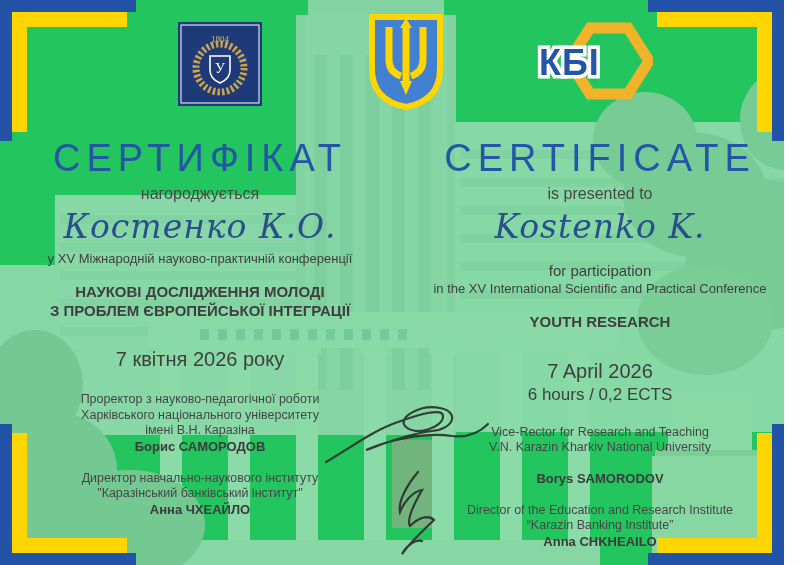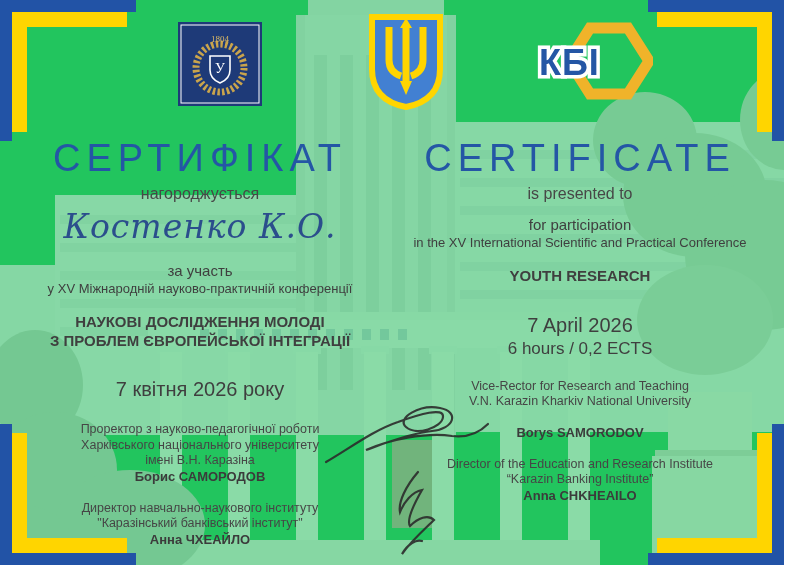--- a/index.html
+++ b/index.html
@@ -29,21 +29,21 @@
   .br::after{ bottom:12px; right:12px; left:9px; top:9px; border-bottom:15px solid #ffd500; border-right:15px solid #ffd500; }
 
   
   .uni-logo{ position:absolute; left:178px; top:22px; z-index:2; }
   .trident{ position:absolute; left:368px; top:13px; z-index:2; }
   .kbi{ position:absolute; left:535px; top:20px; z-index:2; }
 
   
   .col{ position:absolute; top:136px; width:364px; text-align:center; z-index:2; color:#3f3f3f; }
   .col-left{ left:18px; }
-  .col-right{ left:398px; }
+  .col-right{ left:418px; }
 
   .cert-title{ font-size:38px; line-height:44px; letter-spacing:6px; color:#2456a5; font-weight:400; white-space:nowrap; }
   .subtitle{ font-size:16px; line-height:20px; margin-top:4px; color:#474747; }
   .recipient{ font-family:"DejaVu Serif","Liberation Serif",serif; font-style:italic; font-size:33px; line-height:46px; color:#2b4e8c; letter-spacing:1px; }
   .for-line{ font-size:15px; line-height:19px; margin-top:11px; }
   .conf-line{ font-size:13px; line-height:18px; white-space:nowrap; }
   .conf-bold{ font-size:15px; line-height:18.5px; font-weight:bold; white-space:nowrap; }
   .conf-bold.first{ margin-top:15px; }
   .date-line{ font-size:20px; line-height:25px; margin-top:27px; }
   .credits-line{ font-size:17px; line-height:21px; }
@@ -177,41 +177,41 @@
 
   <svg class="kbi" width="118" height="82" viewBox="0 0 118 82">
     <polygon points="34,41 55,8 93,8 114,41 93,74 55,74" fill="none" stroke="#f0b32a" stroke-width="11"></polygon>
     <text x="4" y="55" font-size="36" font-weight="bold" fill="#2456a5" stroke="#ffffff" stroke-width="7" paint-order="stroke" font-family="Liberation Sans, sans-serif" letter-spacing="1">КБІ</text>
   </svg>
 
   <div class="col col-left">
     <div class="cert-title">СЕРТИФІКАТ</div>
     <div class="subtitle">нагороджується</div>
     <div class="recipient">Костенко К.О.</div>
-    <div class="for-line">за участь</div>
     <div class="conf-line">у XV Міжнародній науково-практичній конференції</div>
     <div class="conf-bold first">НАУКОВІ ДОСЛІДЖЕННЯ МОЛОДІ</div>
     <div class="conf-bold">З ПРОБЛЕМ ЄВРОПЕЙСЬКОЇ ІНТЕГРАЦІЇ</div>
     <div class="date-line">7 квітня 2026 року</div>
     <div class="sign-block">
       <div class="role">Проректор з науково-педагогічної роботи</div>
       <div class="role">Харківського національного університету</div>
       <div class="role">імені В.Н. Каразіна</div>
       <div class="signer-name">Борис САМОРОДОВ</div>
     </div>
     <div class="sign-block second">
       <div class="role">Директор навчально-наукового інституту</div>
       <div class="role">"Каразінський банківський інститут"</div>
       <div class="signer-name">Анна ЧХЕАЙЛО</div>
     </div>
   </div>
 
   <div class="col col-right">
     <div class="cert-title">CERTIFICATE</div>
     <div class="subtitle">is presented to</div>
+    <div class="recipient">Kostenko K.</div>
     <div class="for-line">for participation</div>
     <div class="conf-line">in the XV International Scientific and Practical Conference</div>
     <div class="conf-bold first">YOUTH RESEARCH</div>
     <div class="date-line">7 April 2026</div>
     <div class="credits-line">6 hours / 0,2 ECTS</div>
     <div class="sign-block">
       <div class="role">Vice-Rector for Research and Teaching</div>
       <div class="role">V.N. Karazin Kharkiv National University</div>
       <div class="signer-name gap">Borys SAMORODOV</div>
     </div>

